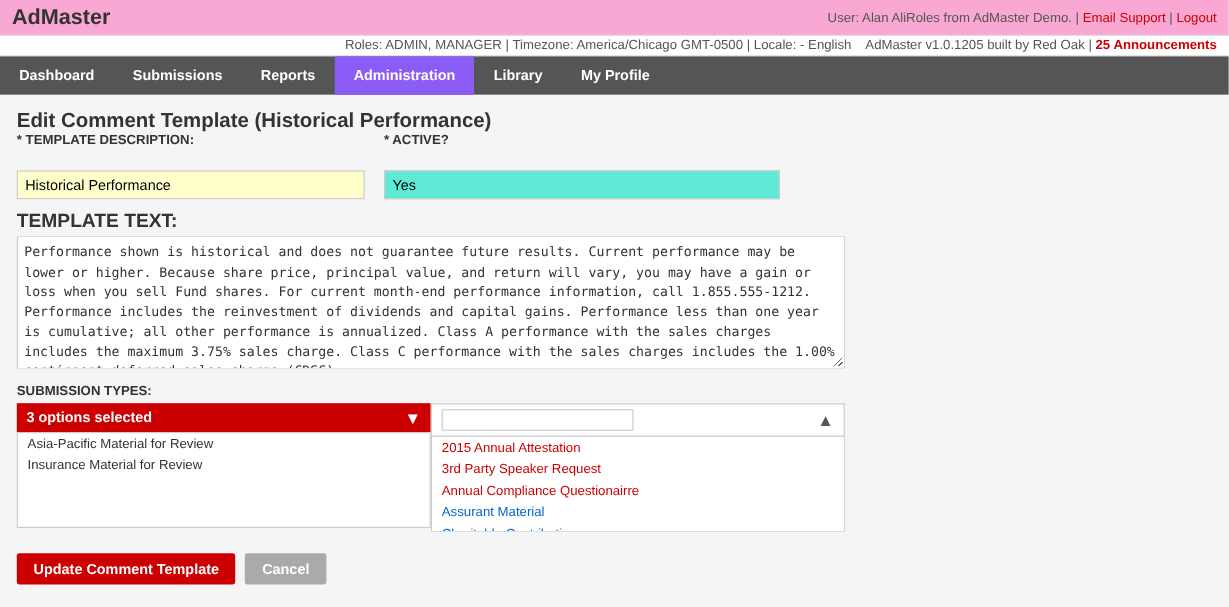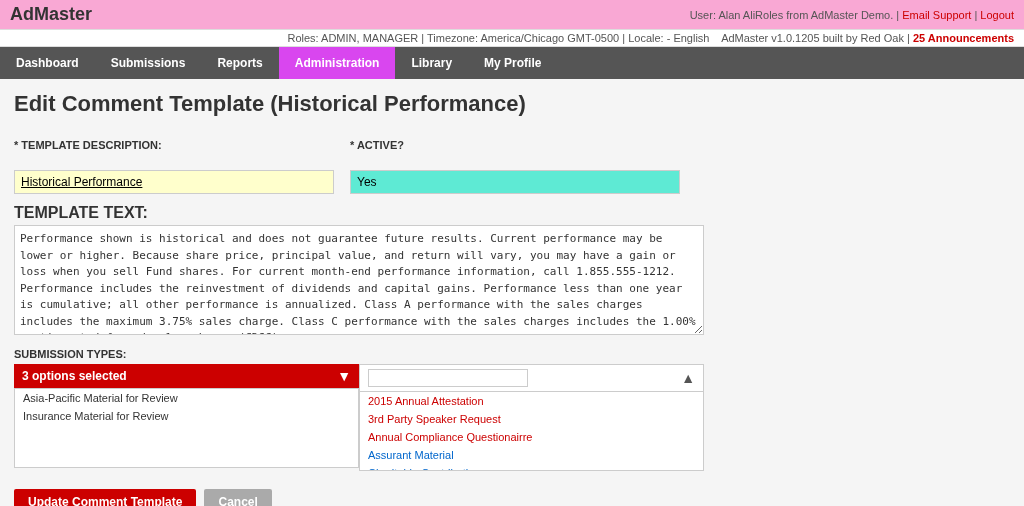--- a/index.html
+++ b/index.html
@@ -10,35 +10,35 @@
     .top-bar .logo { font-size: 18px; font-weight: bold; color: #333; }
     .top-bar .user-info { font-size: 11px; color: #555; text-align: right; }
     .top-bar .user-info a { color: #cc0000; text-decoration: none; }
     .top-bar .user-info .logout { color: #cc0000; }
     .subheader { background: #fff; font-size: 11px; color: #555; text-align: right; padding: 2px 10px; border-bottom: 1px solid #ddd; }
     .subheader span.red { color: #cc0000; font-weight: bold; }
 
     
     .nav { background: #555; display: flex; padding: 0; }
     .nav-item { padding: 9px 16px; color: #fff; cursor: pointer; font-size: 12px; font-weight: bold; text-decoration: none; display: block; }
-    .nav-item.active { background: #d946ef; }
+    .nav-item.active { background: #8b5cf6; }
 
     
     .main { padding: 12px 14px; background: #f5f5f5; min-height: 400px; }
 
     
-    .page-title { font-size: 22px; font-weight: bold; color: #333; margin-bottom: 22px; }
+    .page-title { font-size: 17px; font-weight: bold; color: #333; margin-bottom: 0; }
 
     
     .form-row { display: flex; gap: 16px; margin-bottom: 10px; }
     .form-group { display: flex; flex-direction: column; }
     .form-group label { font-size: 11px; font-weight: bold; color: #333; margin-bottom: 19px; }
     .form-group input[type="text"] { border: 1px solid #ccc; padding: 4px 6px; font-size: 12px; background: #ffffcc; }
     .form-group input.active-input { background: #5eead4; }
-    .input-description { width: 320px; text-decoration: underline; }
+    .input-description { width: 290px; }
     .input-active { width: 330px; }
 
     .template-text-group { margin-bottom: 10px; }
     .template-text-group label { font-size: 16px; font-weight: bold; color: #333; display: block; margin-bottom: 3px; }
     .template-text-group textarea { width: 690px; height: 110px; border: 1px solid #ccc; padding: 5px; font-size: 11px; color: #333; resize: vertical; line-height: 1.5; }
 
     
     .submission-types-label { font-size: 11px; font-weight: bold; color: #333; margin-bottom: 4px; display: block; }
 
     .dual-list { display: flex; gap: 0; width: 690px; }

